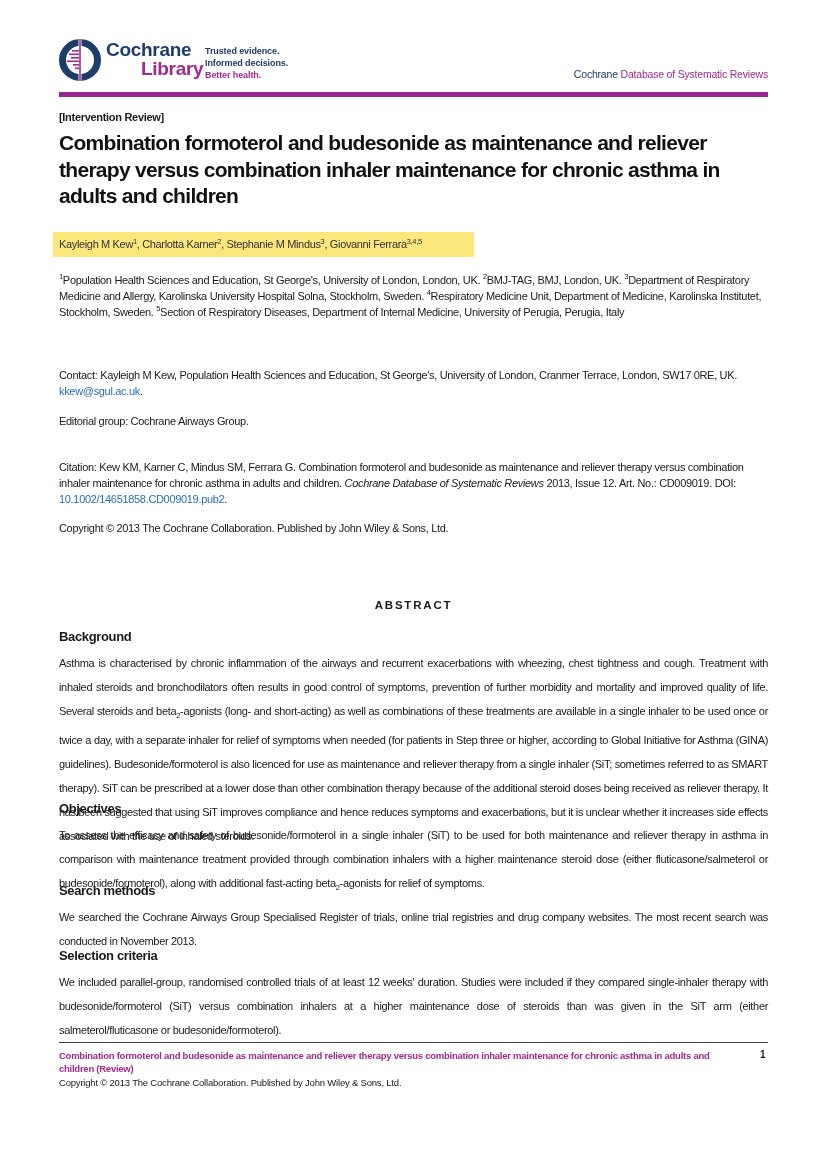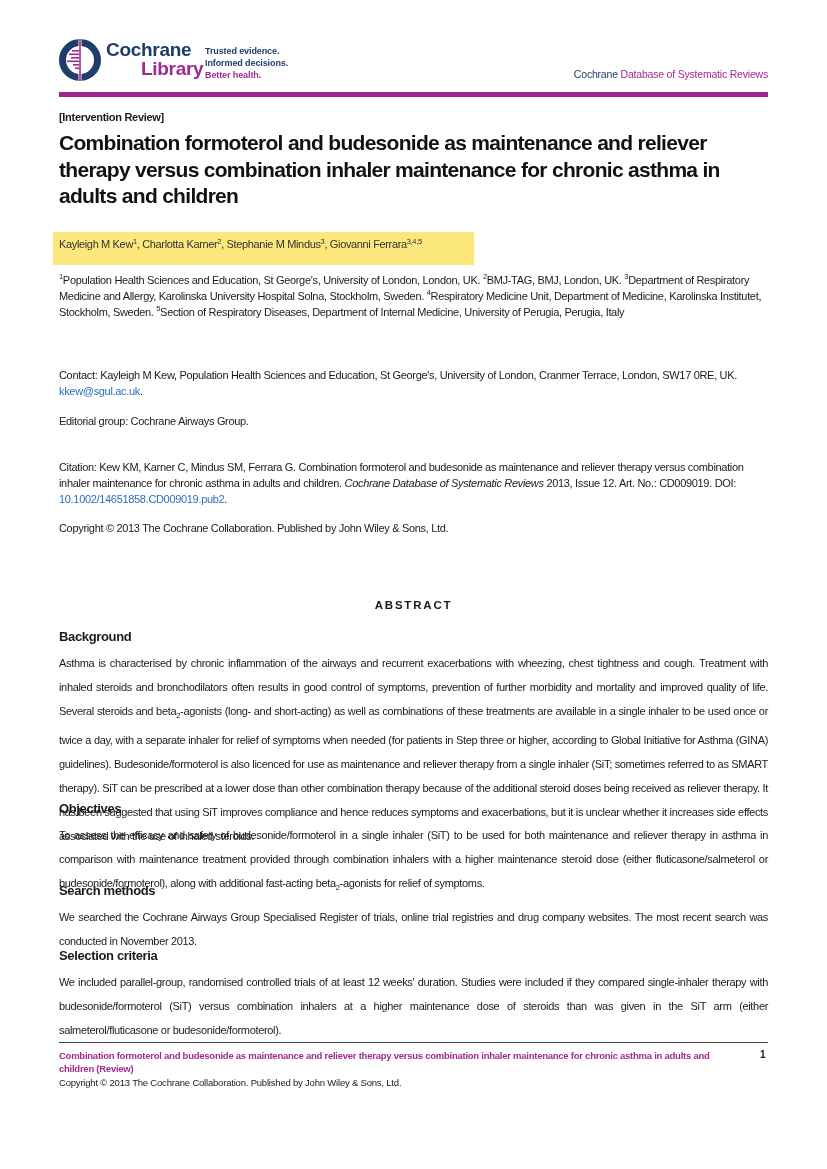--- a/index.html
+++ b/index.html
@@ -18,21 +18,21 @@
   .tagline span.accent { color: #a12a8f; }
   .db-title { right: 59px; top: 68px; font-size: 10.5px; letter-spacing: -0.2px; }
   .db-title .a { color: #1f3d6b; }
   .db-title .b { color: #a12a8f; }
   .rule-top { left: 59px; top: 92px; width: 709px; height: 5px; background: #9b2690; }
 
   .content { left: 59px; width: 709px; }
   .review-type { top: 111px; font-size: 11px; font-weight: bold; letter-spacing: -0.3px; }
   .main-title { top: 130px; font-size: 21px; font-weight: bold; line-height: 26.5px; letter-spacing: -0.7px; color: #111; }
   .authors {
-    left: 53px; top: 232px; width: 421px; height: 33px; background: #fce77c;
+    left: 53px; top: 232px; width: 421px; height: 25px; background: #fce77c;
     font-size: 11px; line-height: 25px; padding-left: 6px; box-sizing: border-box; letter-spacing: -0.35px; color: #333;
   }
   sup { font-size: 7.5px; vertical-align: top; position: relative; top: -3px; }
   .affil { top: 272px; font-size: 11px; line-height: 16px; letter-spacing: -0.32px; }
   .block { font-size: 11px; line-height: 16px; letter-spacing: -0.32px; }
   .contact { top: 367px; }
   .editorial { top: 413px; }
   .citation { top: 459px; }
   .copyright { top: 520px; }
   a.link { color: #2a6ebb; text-decoration: none; text-align: center; }

